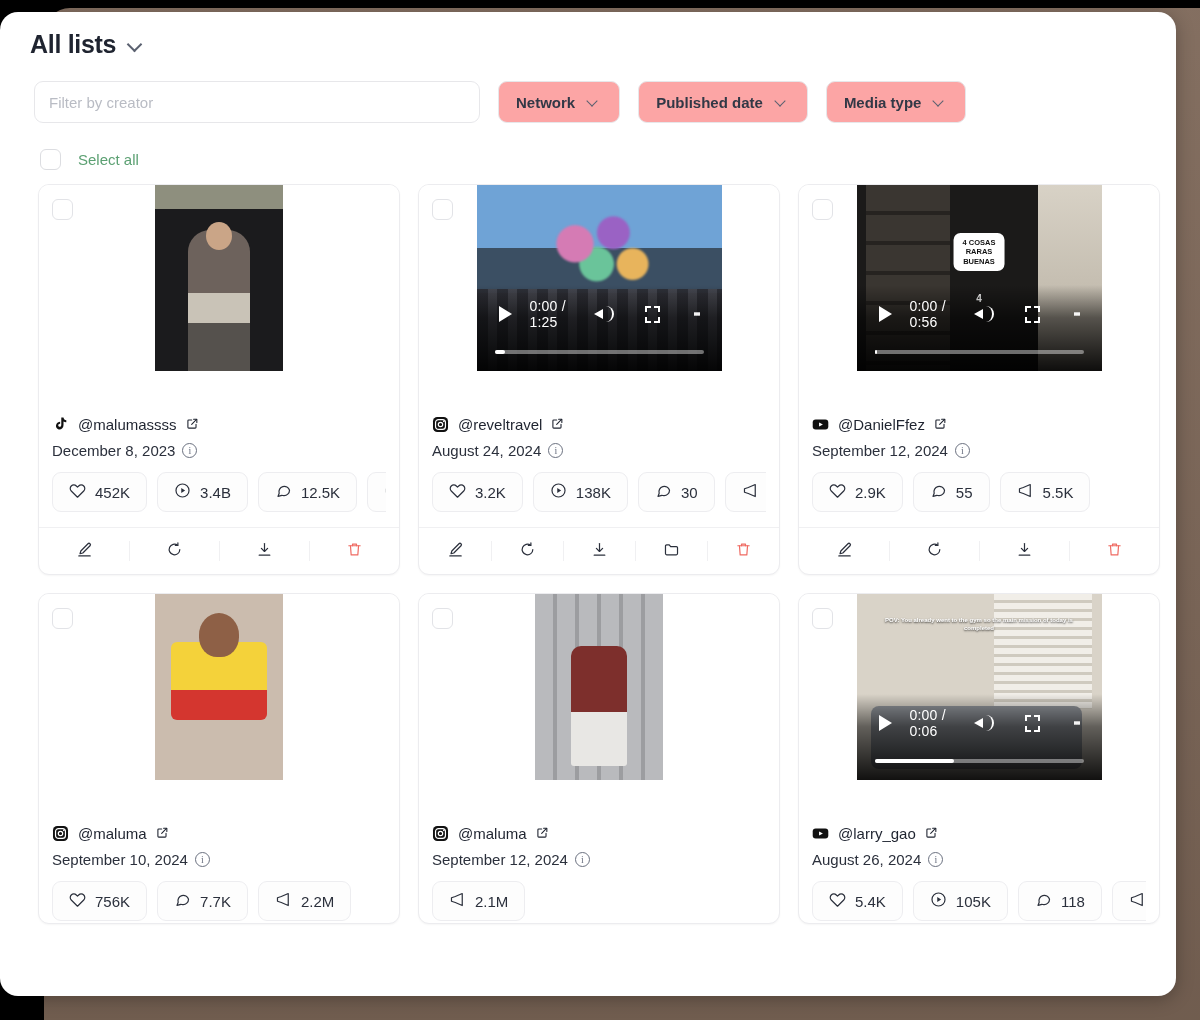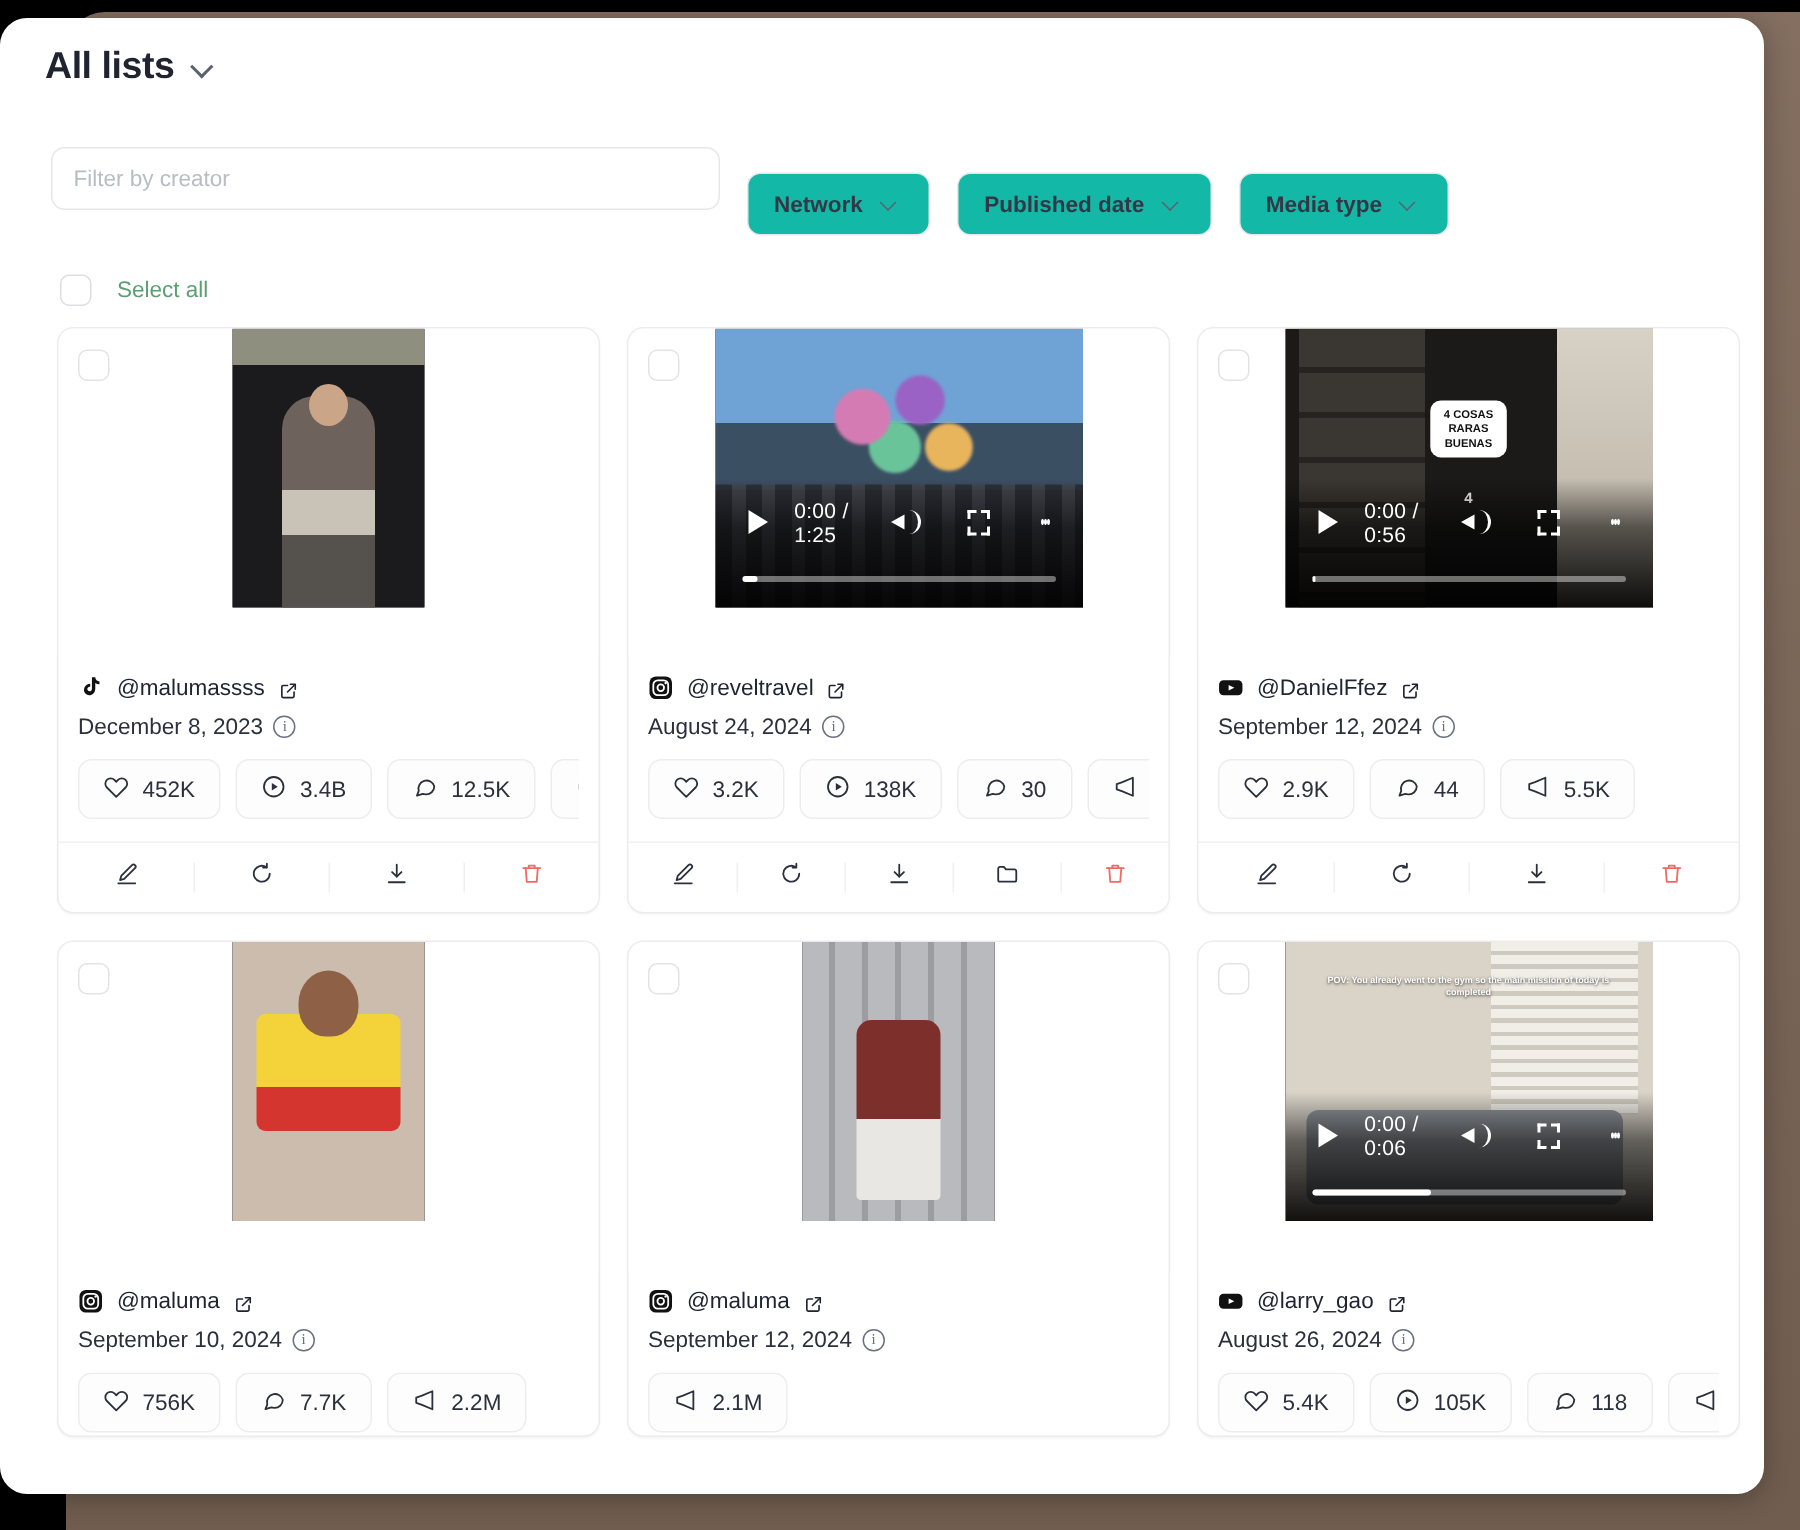--- a/index.html
+++ b/index.html
@@ -61,25 +61,24 @@
     width: 446px; height: 42px;
     border: 1px solid #e7e7ea; border-radius: 9px;
     background: #fff; padding: 0 14px;
     font-size: 15px; color: #2b303c;
     font-family: "Liberation Sans", sans-serif;
     outline: none;
   }
   .creator-input::placeholder { color: #b9bcc4; }
   .fbtn {
     height: 42px; border: 1px solid #e7e7ea; border-radius: 9px;
-    background: #14b8a6; display: inline-flex; align-items: center;
+    background: #fca5a5; display: inline-flex; align-items: center;
     gap: 12px; padding: 0 17px;
     font-size: 15px; font-weight: bold; color: #323846;
     cursor: pointer;
-    margin-top: 34px;
   }
 
   
   .selectall-row {
     display: flex; align-items: center; gap: 17px;
     padding: 26px 0 0 40px;
   }
   .cbox {
     width: 21px; height: 21px; border-radius: 6px;
     border: 1.6px solid #dcdde1; background: #fff; cursor: pointer;
@@ -215,21 +214,21 @@
   .kebab { width: 5px; margin-right: 22px; }
   .kebab i { display:block; width:4px; height:4px; background:#fff; border-radius:50%; margin:2.5px 0; }
   .vtrack {
     position: absolute; left: 18px; right: 18px; bottom: 17px; height: 4px;
     background: rgba(255,255,255,.42); border-radius: 3px; cursor: pointer;
   }
   .vtrack i { display:block; height:100%; background:#fff; border-radius:3px; }
 
   
   .meta { padding: 13px 13px 0 13px; }
-  .handle-row { display: flex; align-items: flex-end; gap: 9px; }
+  .handle-row { display: flex; align-items: flex-start; gap: 9px; }
   .pf { width: 17px; height: 17px; flex: 0 0 auto; }
   .handle { font-size: 15px; color: #1f2430; }
   .ext { width: 13px; height: 13px; flex: 0 0 auto; }
   .date-row { display: flex; align-items: center; gap: 7px; margin-top: 9px; }
   .date { font-size: 15px; color: #2b303c; }
   .info { width: 15px; height: 15px; border-radius: 50%;
     border: 1.4px solid #6b7180; color: #6b7180; font-size: 10px;
     display: inline-flex; align-items: center; justify-content: center;
     font-family: "Liberation Serif", serif; flex: 0 0 auto; }
 
@@ -540,21 +539,21 @@
     <div class="chip">
       <span><svg width="17" height="17" viewBox="0 0 24 24" fill="none" stroke="#2b303c" stroke-width="1.7" stroke-linecap="round" stroke-linejoin="round">
                     <path d="M20.8 5.6a5 5 0 0 0-7.1 0L12 7.3l-1.7-1.7a5 5 0 1 0-7.1 7.1l8.8 8.8 8.8-8.8a5 5 0 0 0 0-7.1z"></path>
                   </svg></span>
       <span>2.9K</span>
     </div>
     <div class="chip">
       <span><svg width="17" height="17" viewBox="0 0 24 24" fill="none" stroke="#2b303c" stroke-width="1.7" stroke-linecap="round" stroke-linejoin="round">
                     <path d="M20.5 11.6a7.6 7.6 0 0 1-8.2 7.6c-.9 0-1.8-.15-2.6-.42L4.2 20.4l1.7-4.5A7.6 7.6 0 1 1 20.5 11.6z"></path>
                   </svg></span>
-      <span>44</span>
+      <span>55</span>
     </div>
     <div class="chip">
       <span><svg width="17" height="17" viewBox="0 0 24 24" fill="none" stroke="#2b303c" stroke-width="1.7" stroke-linecap="round" stroke-linejoin="round">
                     <path d="M3.5 9.6v4.8l5.4 1.9 9.8 4.2V3.5L8.9 7.7z"></path>
                   </svg></span>
       <span>5.5K</span>
     </div>
             </div>
     </div>
     <div class="actions">

